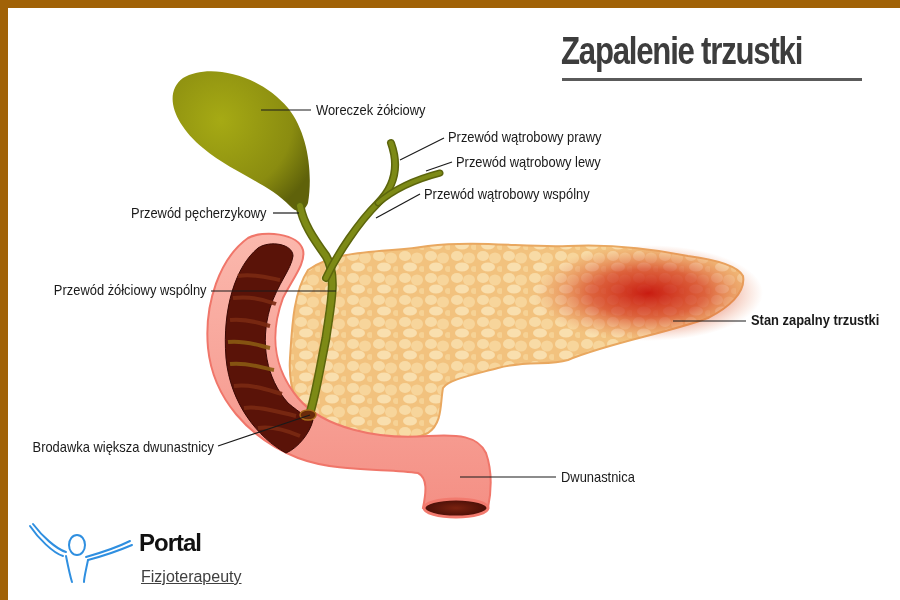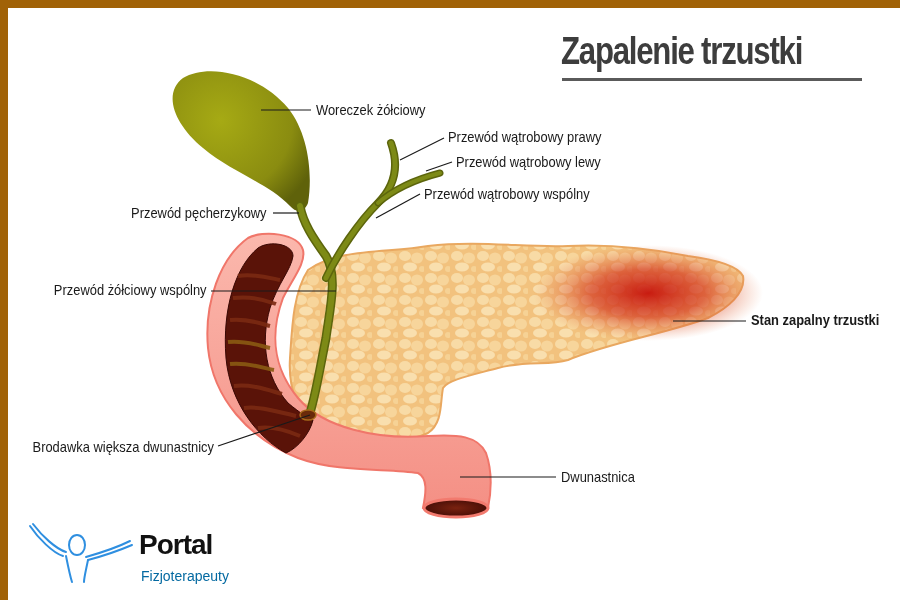--- a/index.html
+++ b/index.html
@@ -21,26 +21,26 @@
     }
     .lbl {
       position: absolute; font-family: "Liberation Sans", sans-serif;
       font-size: 15px; color: #1a1a1a; white-space: nowrap;
       transform: scaleX(0.86); transform-origin: left center; line-height: 18px;
     }
     .lbl.right { transform-origin: right center; text-align: right; }
     .lbl.bold { font-weight: bold; font-size: 15px; }
     .logo-word {
       position: absolute; left: 131px; top: 521px;
-      font-family: "Liberation Sans", sans-serif; font-weight: bold; font-size: 28px;
+      font-family: "Liberation Sans", sans-serif; font-weight: bold; font-size: 24px;
       color: #111; letter-spacing: -1px;
     }
     .logo-sub {
       position: absolute; left: 133px; top: 560px;
-      font-family: "Liberation Sans", sans-serif; font-size: 14px; color: #0369a1;
+      font-family: "Liberation Sans", sans-serif; font-size: 16px; color: #404040; text-decoration: underline;
     }
   </style>
 </head>
 <body>
 
 <div class="frame">
 
   <svg class="art" width="896" height="596" viewBox="0 0 896 596">
     <defs>
       <radialGradient id="gbGrad" cx="0.35" cy="0.35" r="0.75">

